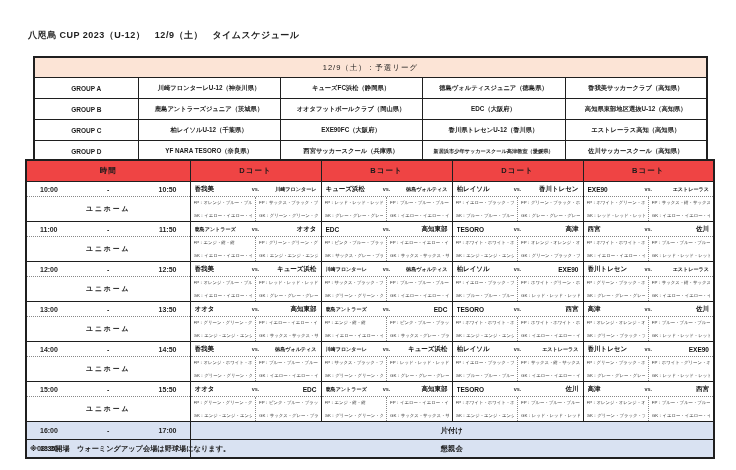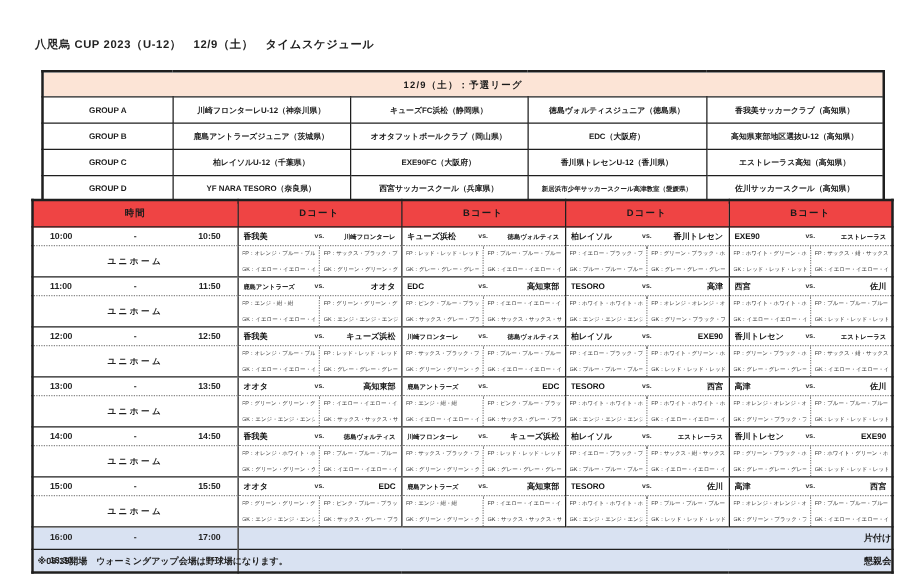--- a/index.html
+++ b/index.html
@@ -10,21 +10,21 @@
   
   #page-title{
     position:absolute;left:28px;top:29px;font-size:9px;font-weight:bold;
     letter-spacing:.5px;color:#222;white-space:nowrap;text-align:right;
   }
   
   table{border-collapse:collapse;table-layout:fixed;}
   
   #group-table{position:absolute;left:33px;top:56px;width:673px;border:2px solid #1f1f1f;}
   #group-table th,#group-table td{border:1.2px solid #1f1f1f;text-align:center;vertical-align:middle;overflow:hidden;white-space:nowrap;}
-  #group-table .gt-header{background:#fce4d6;height:17px;font-size:7.5px;font-weight:bold;letter-spacing:1px;}
+  #group-table .gt-header{background:#fce4d6;height:17px;font-size:7.5px;font-weight:normal;letter-spacing:1px;}
   #group-table .g-label{font-size:6.5px;font-weight:bold;height:18px;width:104px;}
   #group-table .g-team{font-size:6.3px;font-weight:600;height:18px;}
   #group-table .tiny{font-size:5.2px;}
   
   #sched{position:absolute;left:25px;top:159px;width:688px;border:2px solid #1f1f1f;}
   #sched th{background:#ef4444;border:1.4px solid #1f1f1f;height:18px;font-size:7.5px;font-weight:bold;letter-spacing:1px;text-align:center;}
   #sched td{padding:0;vertical-align:middle;overflow:hidden;}
   .court-cell{border-left:1.6px solid #1f1f1f;}
   .time-cell{border-left:none;}
   .match-row td{border-top:1.6px solid #1f1f1f;height:14px;}
@@ -35,21 +35,21 @@
   .match{display:flex;align-items:center;padding:0 4px;height:14px;}
   .home,.away{flex:1;font-size:6.5px;font-weight:bold;white-space:nowrap;overflow:hidden;color:#111;}
   .home{text-align:left;}
   .away{text-align:right;}
   .sm{font-size:5.1px;}
   .vs{width:20px;text-align:center;font-size:5.5px;font-weight:bold;color:#333;flex:0 0 auto;}
   .uni{display:flex;height:24px;}
   .uhalf{flex:1;padding:2.5px 3px 3px;display:flex;flex-direction:column;justify-content:space-between;min-width:0;}
   .uhalf + .uhalf{border-left:1px dotted #888;}
   .fp,.gk{font-size:4.4px;line-height:5px;color:#333;white-space:nowrap;overflow:hidden;}
-  .special-label{text-align:right;font-size:7.3px;font-weight:bold;color:#1a1a1a;}
+  .special-label{text-align:center;font-size:7.3px;font-weight:bold;color:#1a1a1a;}
   
   #footer-note{position:absolute;left:30px;top:444px;font-size:7.2px;font-weight:bold;color:#222;white-space:nowrap;}
 </style>
 </head>
 <body>
 
 <div id="page-title">八咫烏 CUP 2023（U-12）　12/9（土）　タイムスケジュール</div>
 
 <table id="group-table">
   <colgroup>

